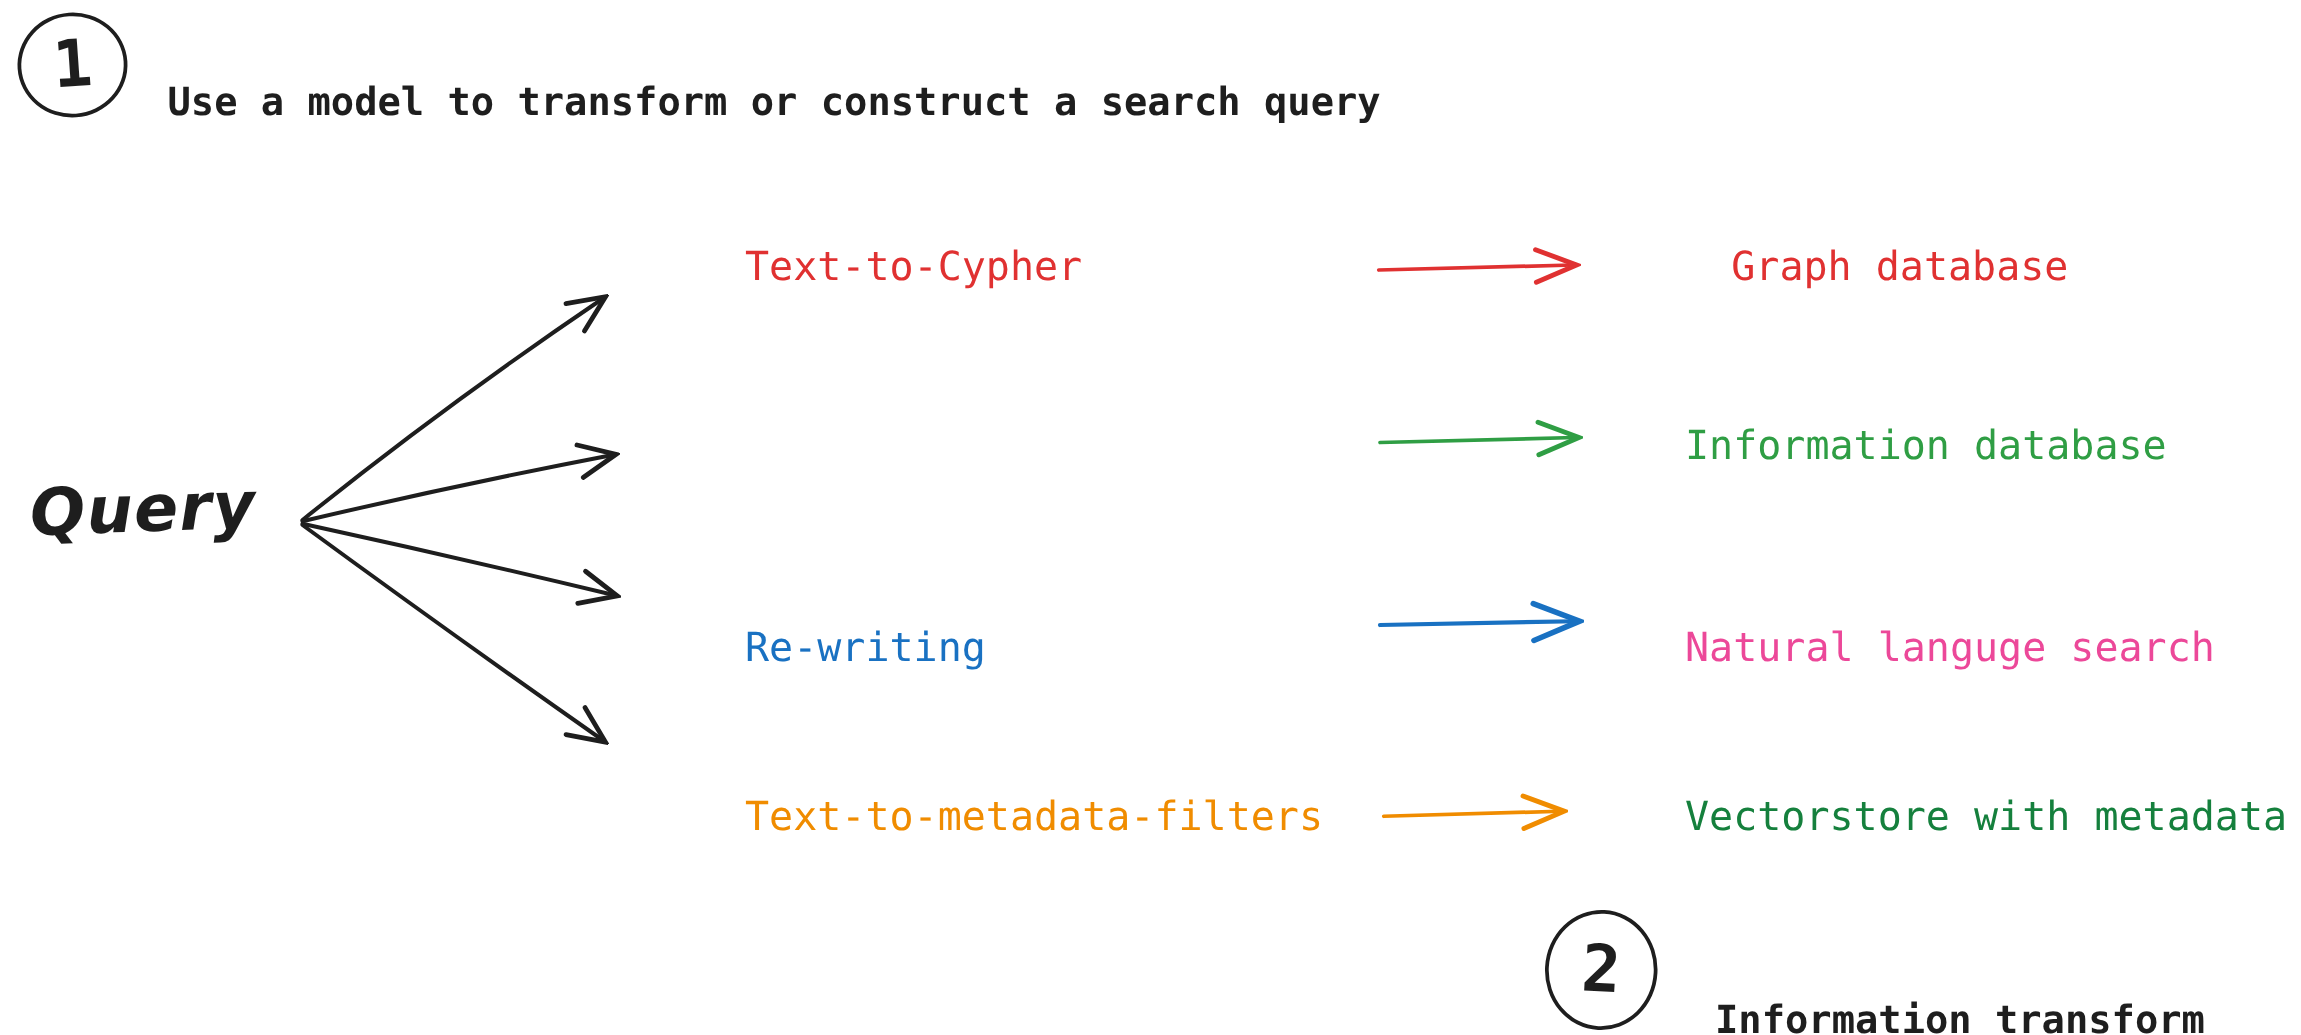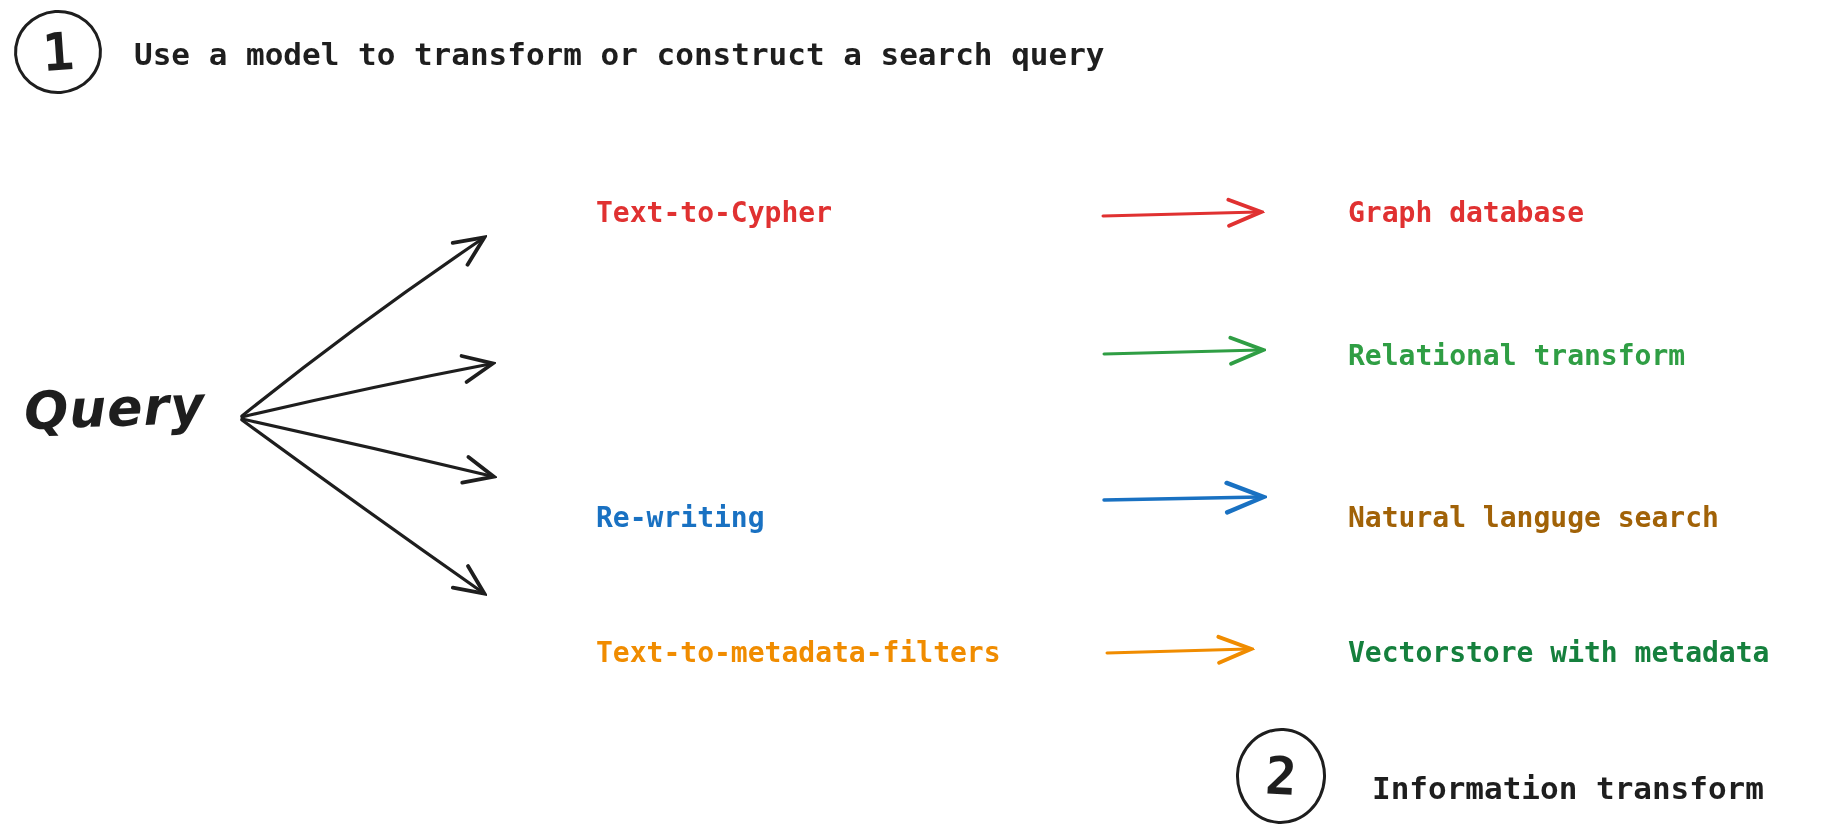--- a/index.html
+++ b/index.html
@@ -34,41 +34,42 @@
   #badge-2 { left: 1236px; top: 728px; width: 90px; height: 96px; transform: rotate(3deg); }
 
   .step-label {
     position: absolute;
     font-weight: bold;
     color: #1e1e1e;
     font-size: 31px;
     line-height: 40px;
     white-space: nowrap;
     font-family: "DejaVu Sans Mono", monospace;
+    margin-top: 28px;
   }
   #step1-label { left: 134px; top: 34px; }
   #step2-label { left: 1372px; top: 768px; }
 
   #query-label {
     position: absolute;
     left: 24px;
     top: 378px;
     font-family: "DejaVu Sans", sans-serif;
     font-style: italic;
     font-weight: 600;
     font-size: 52px;
     color: #1e1e1e;
     transform: rotate(-2deg);
     letter-spacing: 1px;
   }
 
   .method-label, .target-label {
     position: absolute;
-    font-weight: bold;
-    font-size: 28px;
+    font-weight: normal;
+    font-size: 32px;
     line-height: 42px;
     white-space: nowrap;
     font-family: "DejaVu Sans Mono", monospace;
   }
   .method-label { left: 596px; }
   .target-label { left: 1348px; }
 
   .row-1 { top: 192px; }
   .row-2 { top: 335px; }
   .row-3 { top: 497px; }
@@ -118,26 +119,26 @@
     <path d="M242,419 Q366,446 491,476" fill="none" stroke="#1e1e1e" stroke-width="3.2" stroke-linecap="round" marker-end="url(#m-ink)"></path>
     <path d="M242,420 Q358,505 482,592" fill="none" stroke="#1e1e1e" stroke-width="3.2" stroke-linecap="round" marker-end="url(#m-ink)"></path>
 
     <path d="M1103,216 L1258,212" fill="none" stroke="#e03131" stroke-width="3" stroke-linecap="round" marker-end="url(#m-red)"></path>
     <path d="M1104,354 L1260,350" fill="none" stroke="#2f9e44" stroke-width="3" stroke-linecap="round" marker-end="url(#m-green)"></path>
     <path d="M1104,500 L1260,497" fill="none" stroke="#1971c2" stroke-width="3.4" stroke-linecap="round" marker-end="url(#m-blue)"></path>
     <path d="M1107,653 L1248,649" fill="none" stroke="#f08c00" stroke-width="3" stroke-linecap="round" marker-end="url(#m-orange)"></path>
   </svg>
 
   <div class="method-label row-1" style="color: rgb(224, 49, 49);">Text-to-Cypher</div>
-  <div class="target-label row-1" style="color: rgb(224, 49, 49);">Graph database</div>
+  <div class="target-label row-1" style="color: rgb(224, 49, 49); margin-left: 37px;">Graph database</div>
 
-  <div class="target-label row-2" style="color: rgb(47, 158, 68);">Relational transform</div>
+  <div class="target-label row-2" style="color: rgb(47, 158, 68);">Information database</div>
 
   <div class="method-label row-3" style="color: rgb(25, 113, 194);">Re-writing</div>
-  <div class="target-label row-3" style="color: #a16207;">Natural languge search</div>
+  <div class="target-label row-3" style="color: #ec4899;">Natural languge search</div>
 
   <div class="method-label row-4" style="color: rgb(240, 140, 0);">Text-to-metadata-filters</div>
   <div class="target-label row-4" style="color: #15803d;">Vectorstore with metadata</div>
 
   <div class="step-badge" id="badge-2">
     <span>2</span>
   </div>
   <div class="step-label" id="step2-label" style="color: rgb(30, 30, 30);">Information transform</div>
 
 </div>

